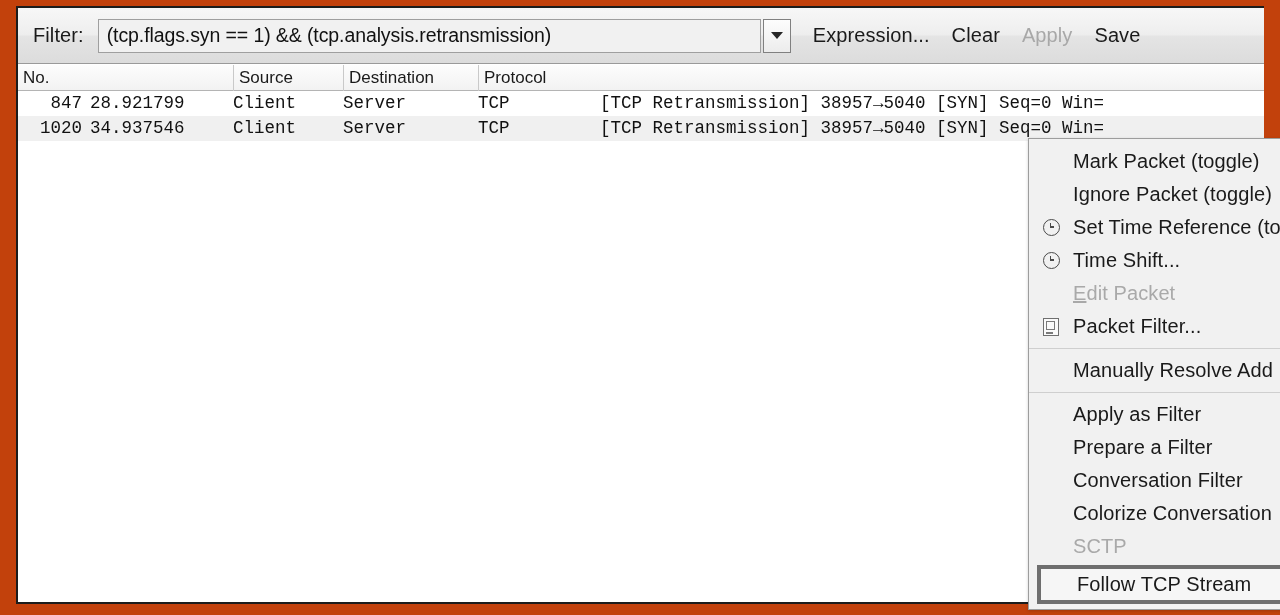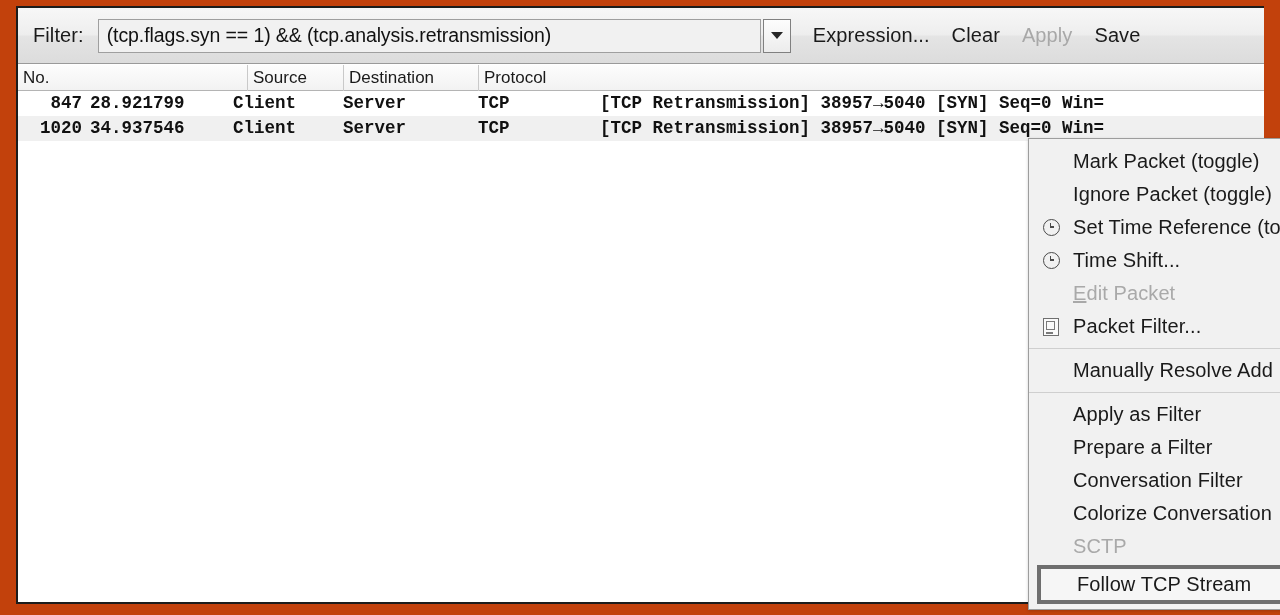--- a/index.html
+++ b/index.html
@@ -132,21 +132,20 @@
 
   
   .packet-list {
     position: absolute;
     left: 18px;
     top: 91px;
     width: 1246px;
     height: 511px;
     background: #ffffff;
     overflow: hidden;
-    font-weight: bold;
   }
   .packet-row {
     position: relative;
     height: 25px;
     line-height: 25px;
     white-space: nowrap;
     font-family: "Liberation Mono", monospace;
     font-size: 17.5px;
     color: #111111;
   }
@@ -279,21 +278,21 @@
     </div>
 
     <span class="tool-link">Expression...</span>
     <span class="tool-link">Clear</span>
     <span class="tool-link disabled">Apply</span>
     <span class="tool-link">Save</span>
   </div>
 
   <div class="col-header">
     <div class="col" style="left:0px;width:72px;">No.</div>
-    <div class="col" style="left:215px;width:110px;margin-left:14px;">Source</div>
+    <div class="col" style="left:215px;width:110px;">Source</div>
     <div class="col" style="left:460px;width:122px;">Protocol</div>
     <div class="col" style="left:325px;width:135px;">Destination</div>
   </div>
 
   <div class="packet-list">
     <div class="packet-row">
       <span class="cell cell-no">847</span>
       <span class="cell cell-time">28.921799</span>
       <span class="cell cell-src">Client</span>
       <span class="cell cell-dst">Server</span>

